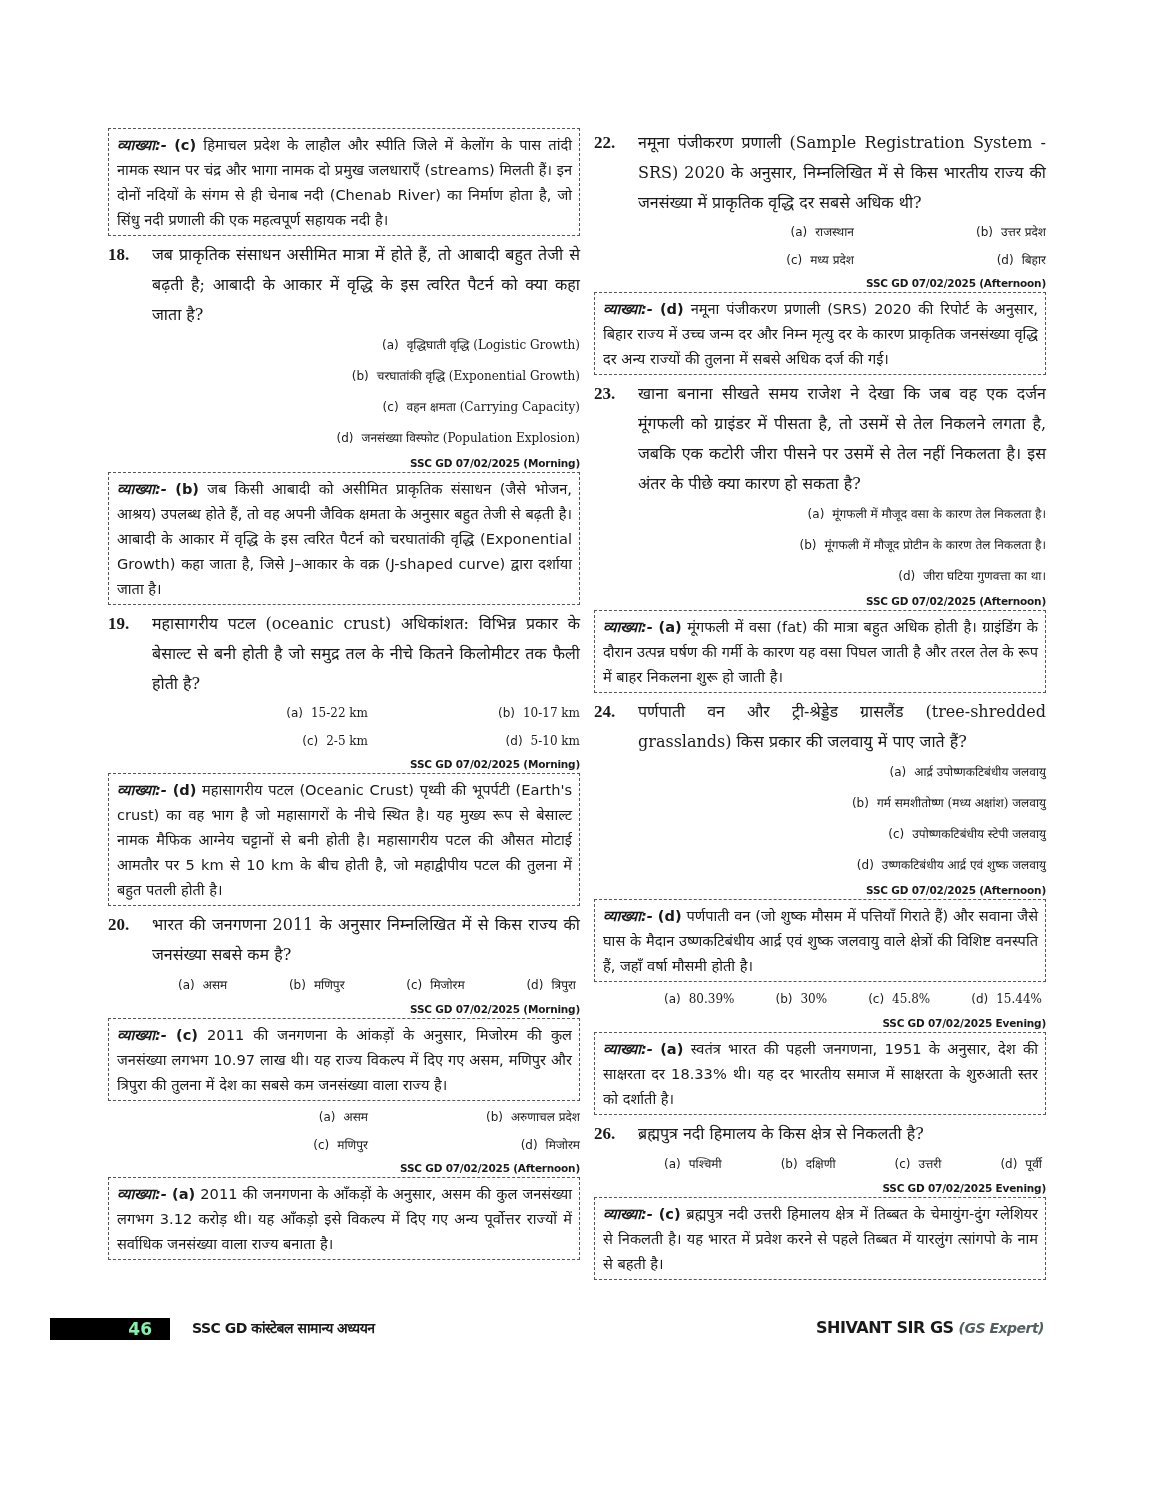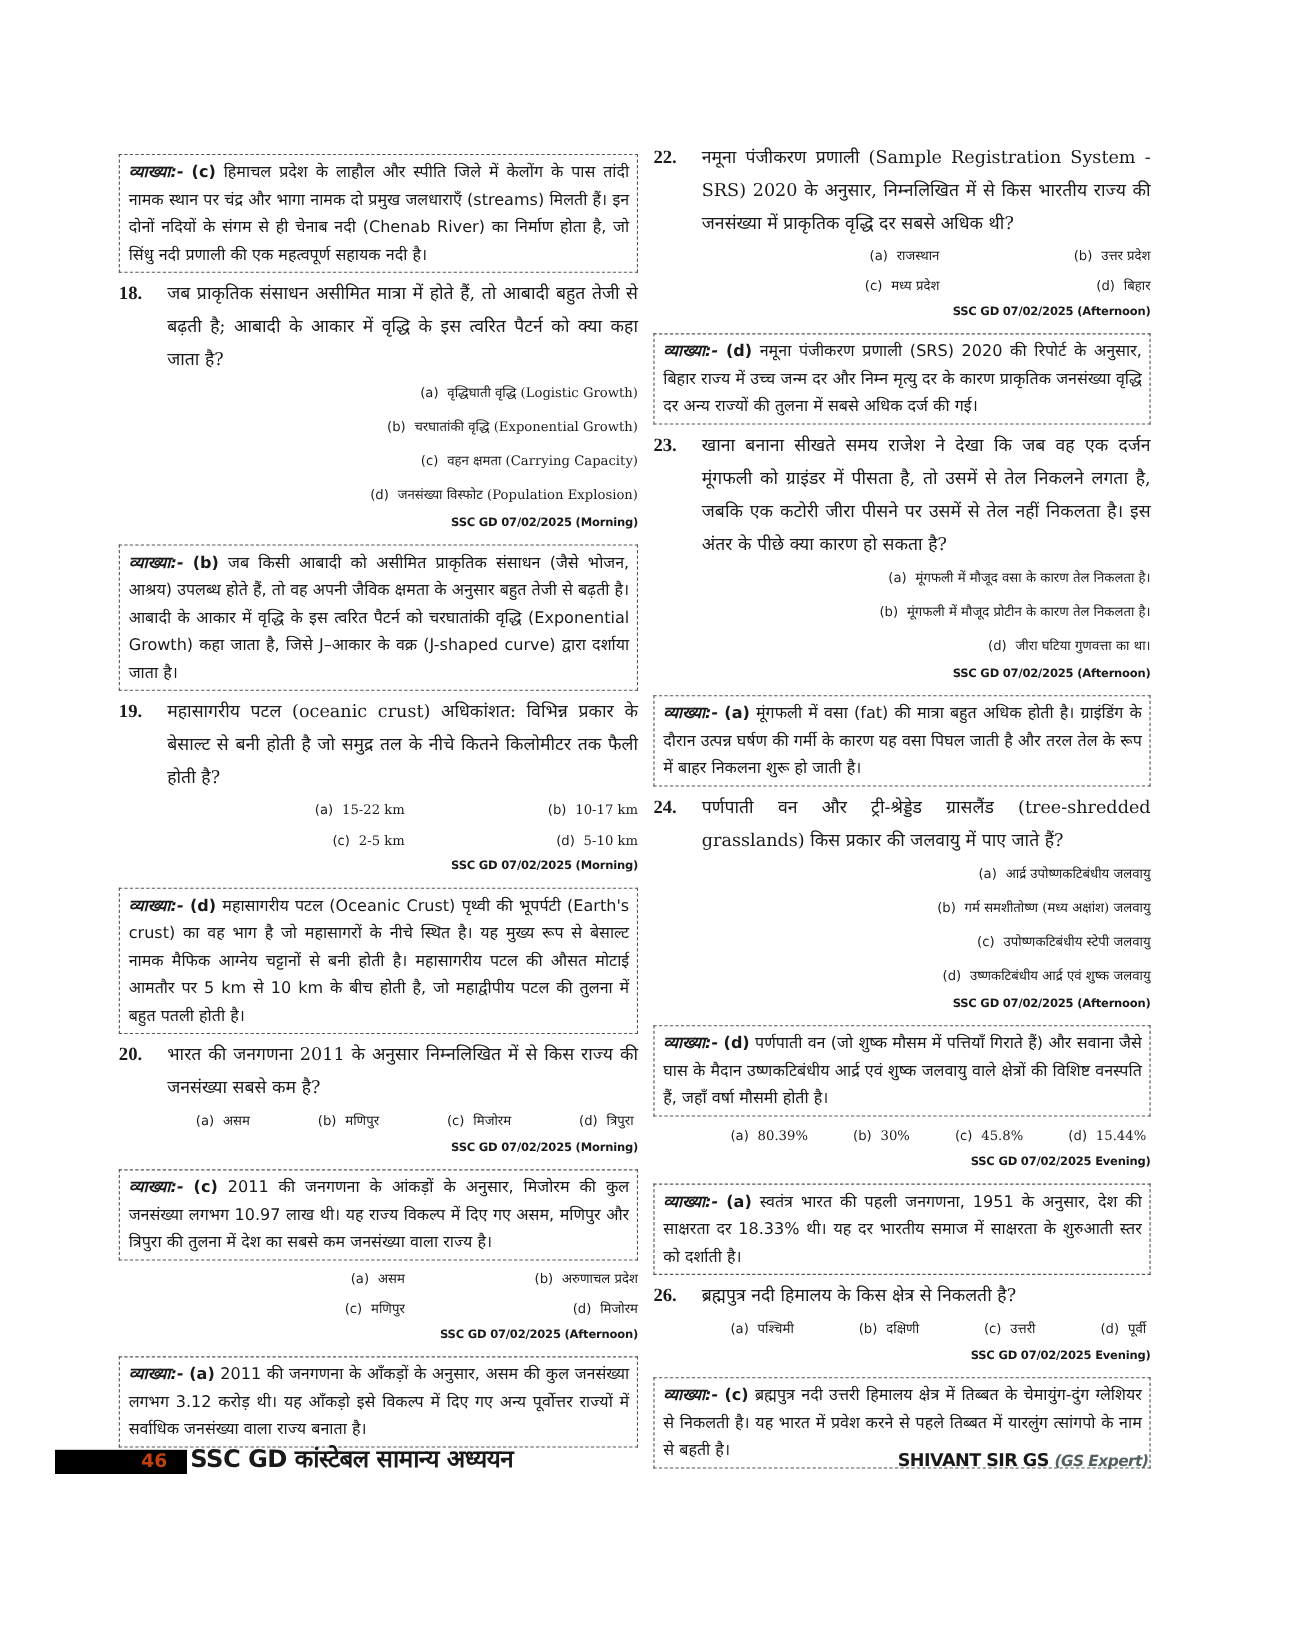--- a/index.html
+++ b/index.html
@@ -2,41 +2,41 @@
 <html><head>
 <meta charset="utf-8">
 <style>
   html, body { margin:0; padding:0; background:#ffffff; }
   body { width:1174px; height:1500px; position:relative; overflow:hidden; color:#1a1a1a;
          font-family:"DejaVu Serif", serif; }
   .col { position:absolute; top:128px; }
   .col-left { left:108px; width:472px; }
   .col-right { left:594px; width:452px; }
   .box { border:1.6px dashed #555; padding:3px 7px 3px 8px; font-size:14.6px; line-height:25px;
-         text-align:justify; font-family:"DejaVu Sans", sans-serif; margin:12px 0 2px 0; }
+         text-align:justify; font-family:"DejaVu Sans", sans-serif; margin:0 0 2px 0; }
   .box .lbl { font-style:italic; font-weight:bold; }
   .box .ans { font-weight:bold; }
   .q { display:flex; margin-top:4px; }
   .qnum { width:44px; flex:0 0 44px; font-weight:bold; font-size:17px; line-height:30px;
           font-family:Liberation Serif, serif; }
   .qtext { flex:1; font-size:16px; line-height:30px; text-align:justify; }
   .opts { padding-left:70px; font-size:12px;text-align:right; }
   .opts.list .opt { line-height:31px; }
   .opts.grid2 { display:grid; grid-template-columns:190px 1fr; }
   .opts.grid2 .opt { line-height:28px; }
   .opts.row4 { display:flex; justify-content:space-between; padding-right:4px; }
   .opts.row4 .opt { line-height:30px; }
   .opt .k { margin-right:8px; font-family:"DejaVu Sans", sans-serif; }
   .src { text-align:right; font-size:10.5px; font-weight:bold; font-family:"DejaVu Sans", sans-serif;
          line-height:15px; margin:2px 0 1px 0; letter-spacing:-0.2px; }
   .footer-bar { position:absolute; left:50px; top:1318px; width:120px; height:22px; background:#000;
-                color:#c2410c; font-family:"DejaVu Sans", sans-serif; font-weight:bold; font-size:17px;
+                color:#86efac; font-family:"DejaVu Sans", sans-serif; font-weight:bold; font-size:17px;
                 text-align:right; padding-right:18px; box-sizing:border-box; line-height:22px; }
-  .footer-title { position:absolute; left:173px; top:1315px; font-family:"DejaVu Sans", sans-serif;
-                  font-weight:bold; font-size:22px; line-height:26px; letter-spacing:-0.5px; }
+  .footer-title { position:absolute; left:192px; top:1315px; font-family:"DejaVu Sans", sans-serif;
+                  font-weight:bold; font-size:14px; line-height:26px; letter-spacing:-0.5px; }
   .footer-brand { position:absolute; right:130px; top:1316px; font-family:"DejaVu Sans", sans-serif;
                   font-weight:bold; font-size:16px; line-height:24px; letter-spacing:-0.5px; }
   .footer-brand .sub { font-style:italic; color:#556060; font-size:14px; margin-left:5px; }
 </style>
 </head>
 <body>
 
 <div class="col col-left">
 
   <div class="box">

